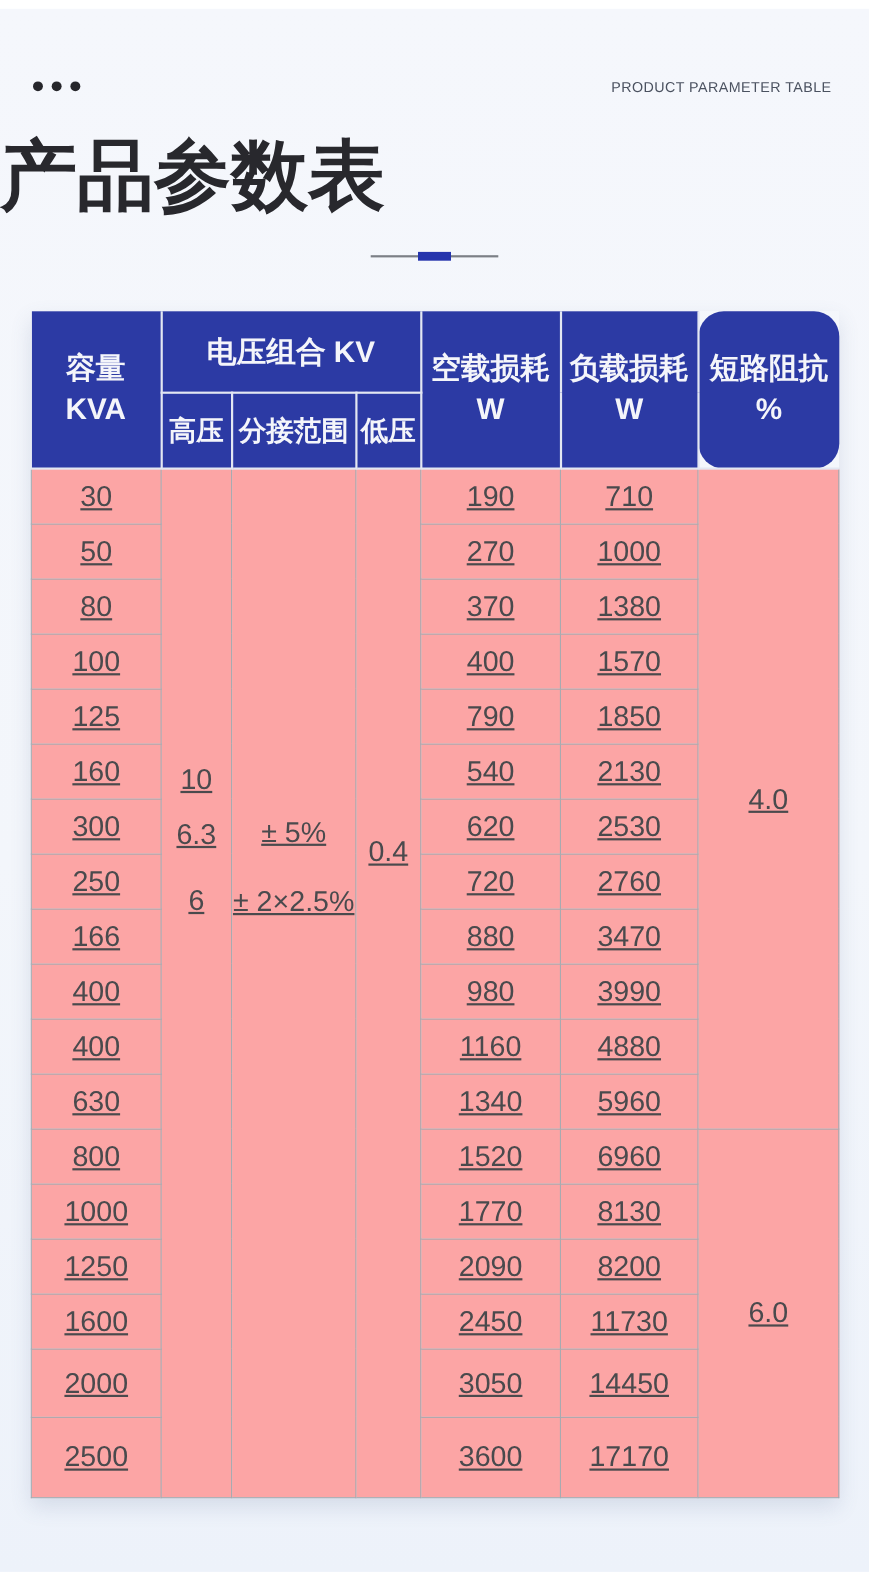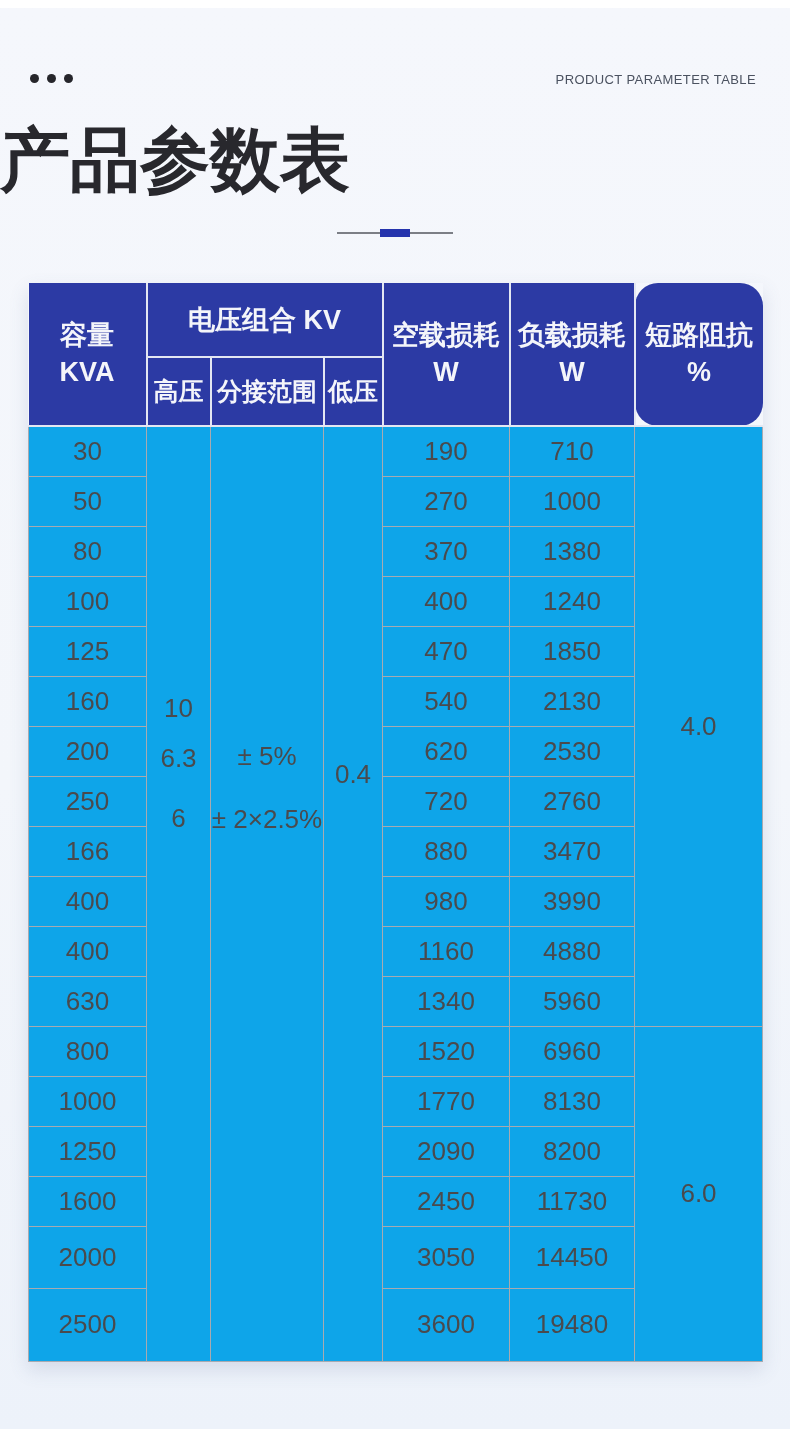--- a/index.html
+++ b/index.html
@@ -55,24 +55,24 @@
   .spec-table th.edge-t { border-top: none; }
   .spec-table th.edge-l { border-left: none; }
   .spec-table th.edge-r { border-right: none; border-radius: 23px; }
   .h-main { font-size: 27px; }
   .h-main .hline { line-height: 37px; }
   .h-sub { font-size: 25px; margin-top: 20px; }
   tr.hr1 { height: 74px; }
   tr.hr2 { height: 69px; }
 
   .spec-table td {
-    background: #0ea5e9;
+    background: #fca5a5;
     border: 1px solid #a8aab0;
     color: #4a4a4d;
-    font-size: 26px; text-align: center; padding: 0;
+    font-size: 26px; text-align: center; padding: 0; text-decoration: underline;
   }
   tr.r50 { height: 50px; }
   tr.r62 { height: 62px; }
   tr.r73 { height: 73px; }
 
   td.v-hv { vertical-align: top; padding-top: 256px; }
   td.v-hv .vl { height: 50px; line-height: 50px; }
   td.v-hv .vl.last { margin-top: 10px; }
   td.v-tap { vertical-align: top; padding-top: 301px; }
   td.v-tap .vl { height: 56px; line-height: 56px; }
@@ -164,34 +164,34 @@
       <td>1000</td>
     </tr>
     <tr class="r50">
       <td>80</td>
       <td>370</td>
       <td>1380</td>
     </tr>
     <tr class="r50">
       <td>100</td>
       <td>400</td>
-      <td>1240</td>
+      <td>1570</td>
     </tr>
     <tr class="r50">
       <td>125</td>
-      <td>470</td>
+      <td>790</td>
       <td>1850</td>
     </tr>
     <tr class="r50">
       <td>160</td>
       <td>540</td>
       <td>2130</td>
     </tr>
     <tr class="r50">
-      <td>200</td>
+      <td>300</td>
       <td>620</td>
       <td>2530</td>
     </tr>
     <tr class="r50">
       <td>250</td>
       <td>720</td>
       <td>2760</td>
     </tr>
     <tr class="r50">
       <td>166</td>
@@ -235,16 +235,16 @@
       <td>11730</td>
     </tr>
     <tr class="r62">
       <td>2000</td>
       <td>3050</td>
       <td>14450</td>
     </tr>
     <tr class="r73">
       <td>2500</td>
       <td>3600</td>
-      <td>19480</td>
+      <td>17170</td>
     </tr>
   </tbody>
 </table>
 
 </body></html>

